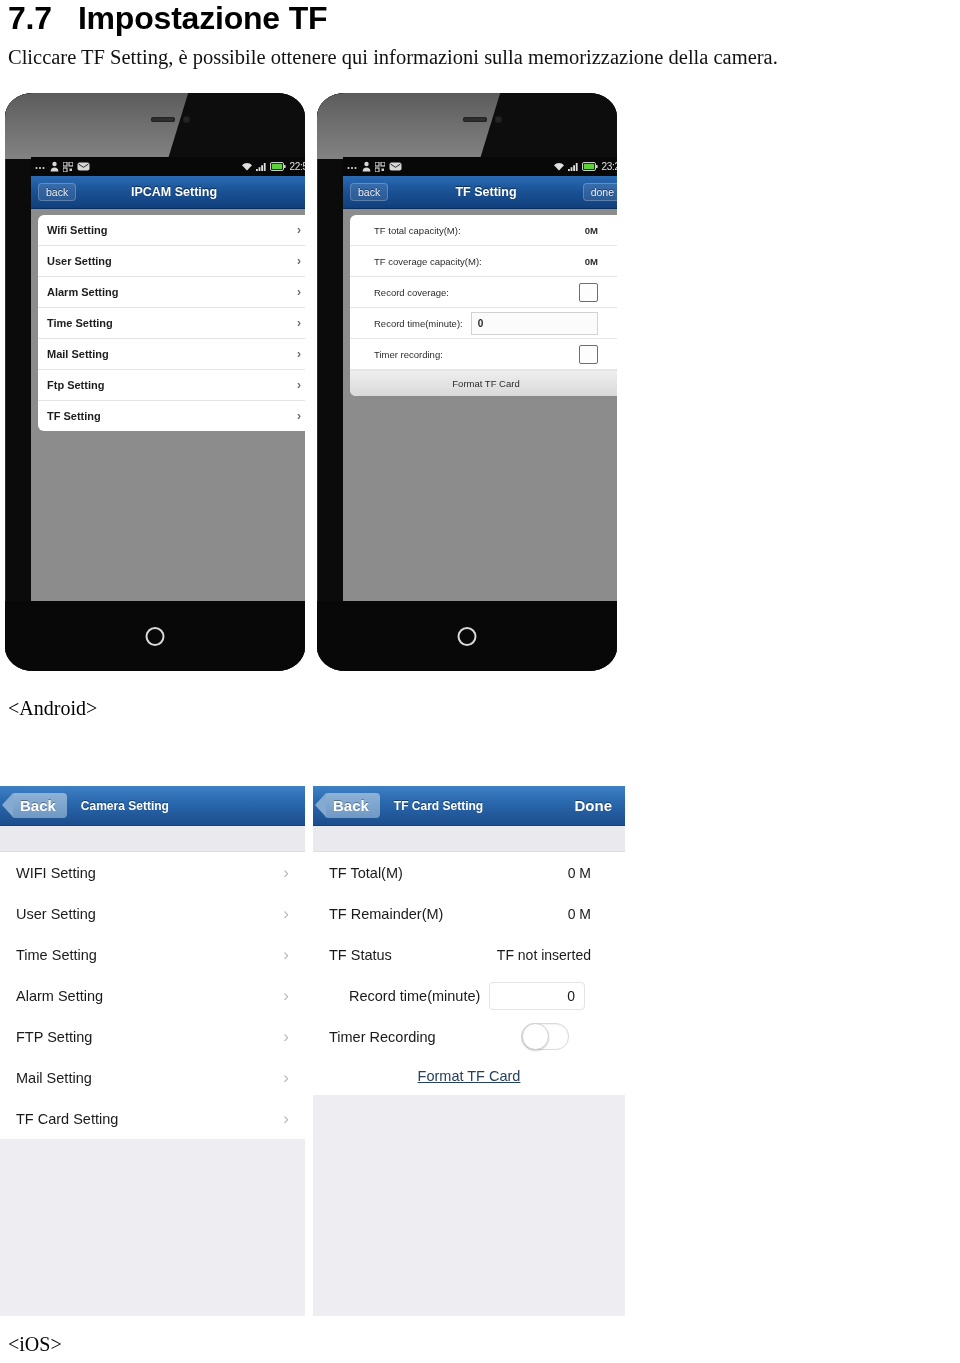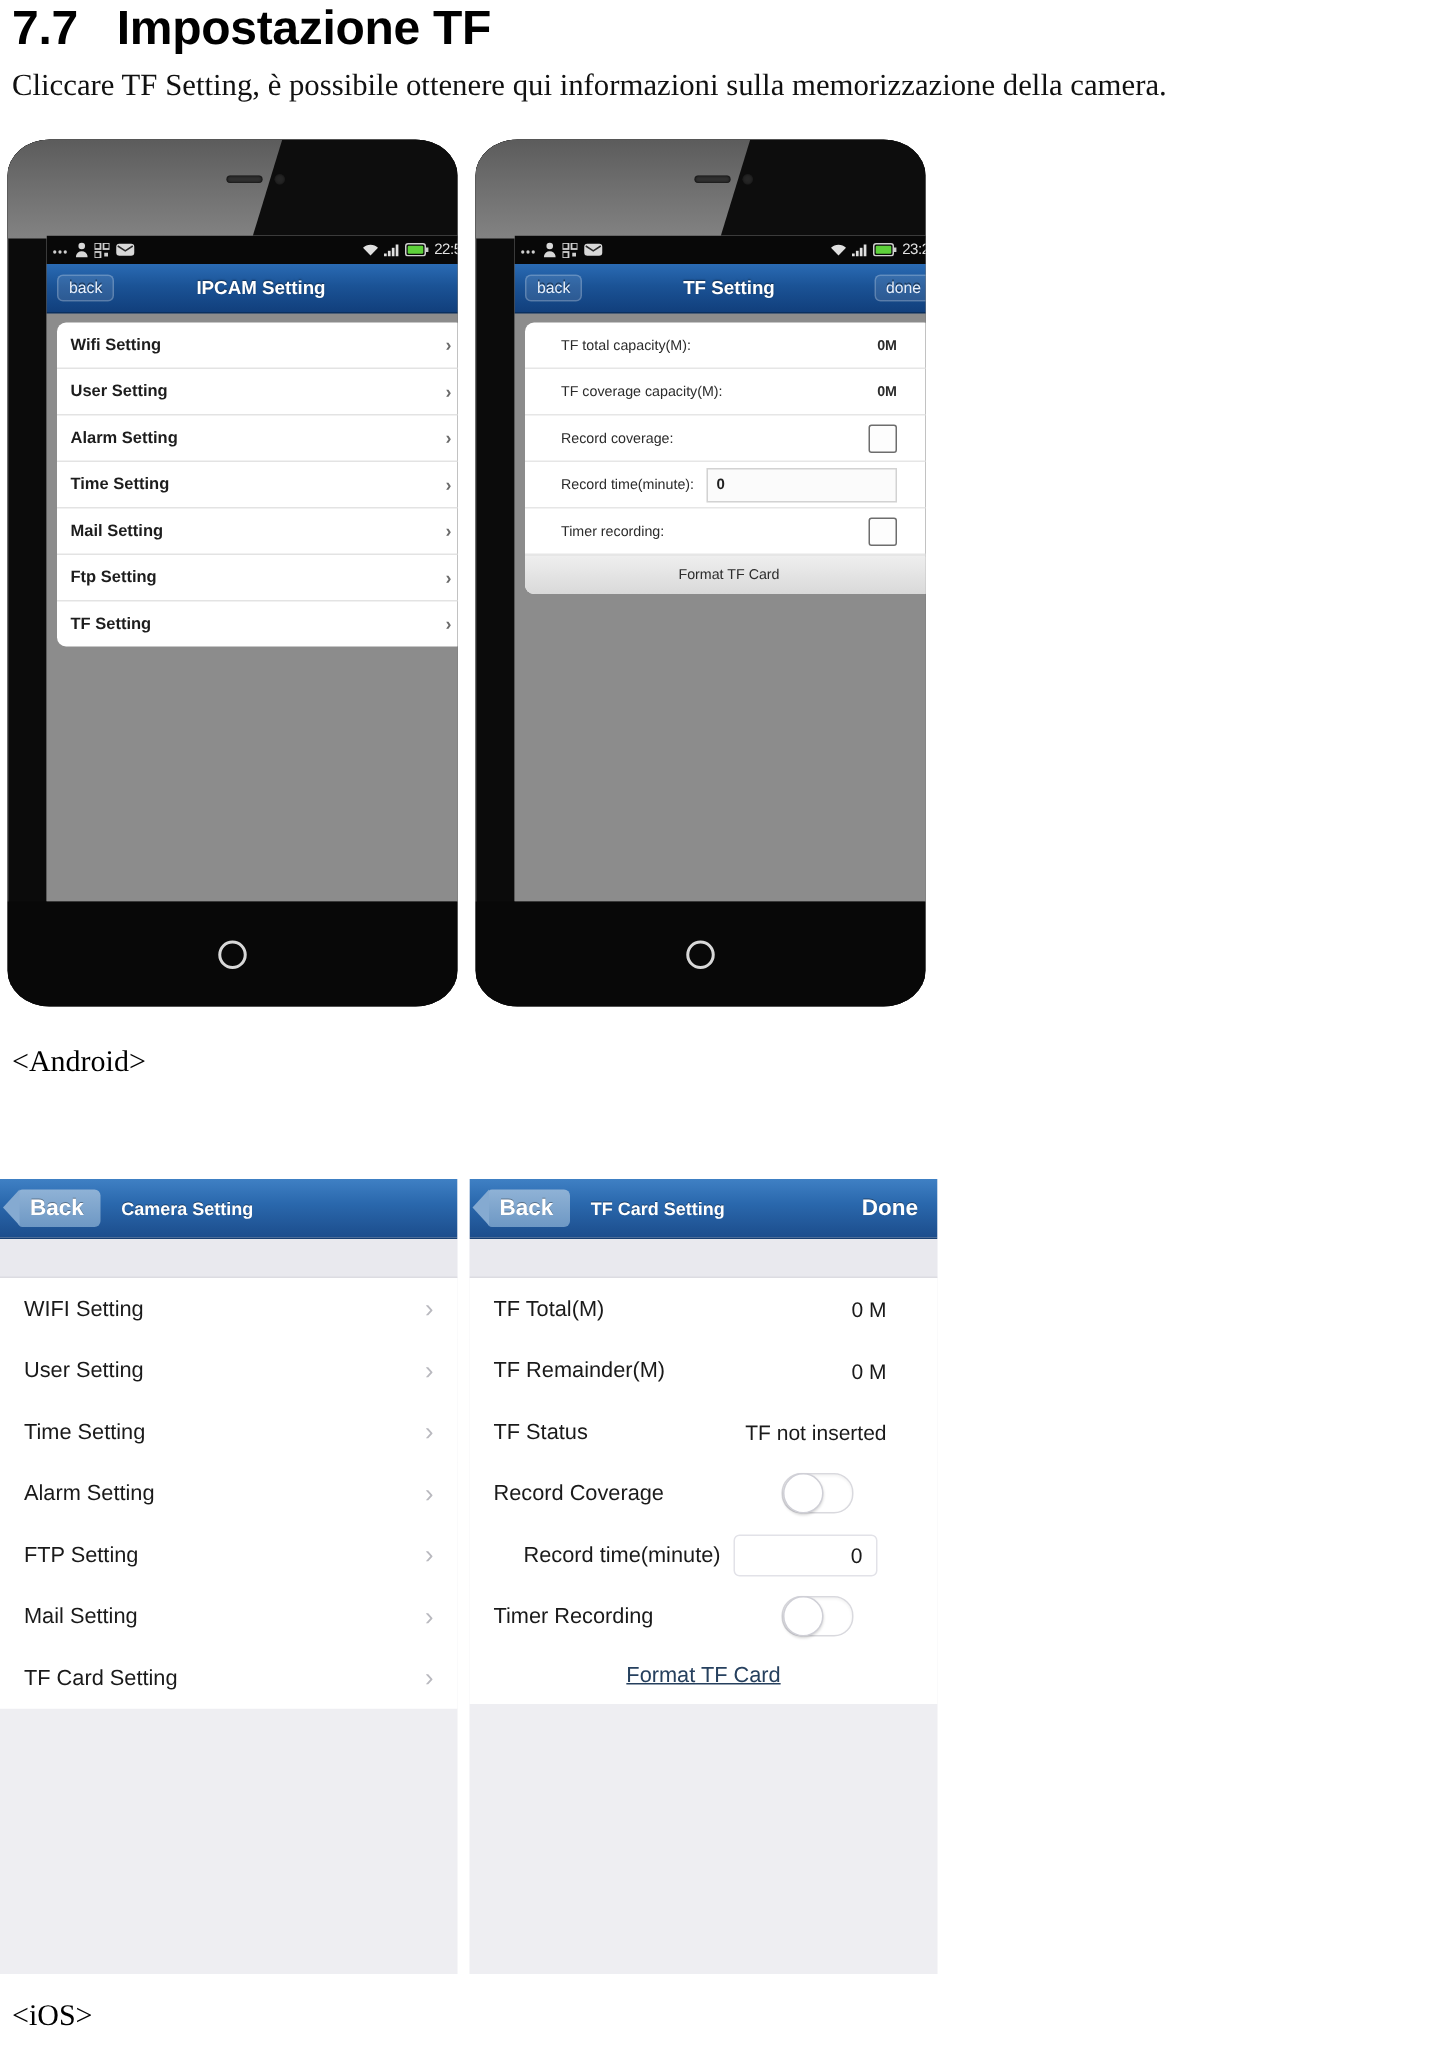--- a/index.html
+++ b/index.html
@@ -505,24 +505,20 @@
       <span class="i-row-val wide">0 M</span>
     </div>
     <div class="i-row">
       <span class="i-row-label">TF Remainder(M)</span>
       <span class="i-row-val wide">0 M</span>
     </div>
     <div class="i-row">
       <span class="i-row-label">TF Status</span>
       <span class="i-row-val wide">TF not inserted</span>
     </div>
-    <div class="i-row">
-      <span class="i-row-label">Record Coverage</span>
-      <span class="i-toggle"></span>
-    </div>
     <div class="i-row indent">
       <span class="i-row-label">Record time(minute)</span>
       <span class="i-textbox">0</span>
     </div>
     <div class="i-row">
       <span class="i-row-label">Timer Recording</span>
       <span class="i-toggle"></span>
     </div>
     <div class="i-formatrow">
       <span class="i-formatlink">Format TF Card</span>

